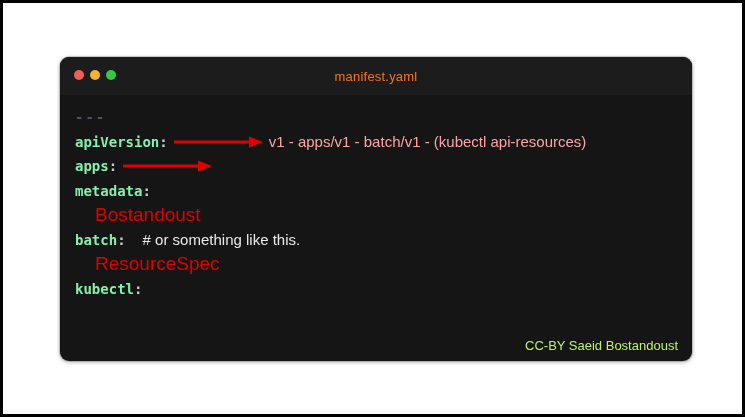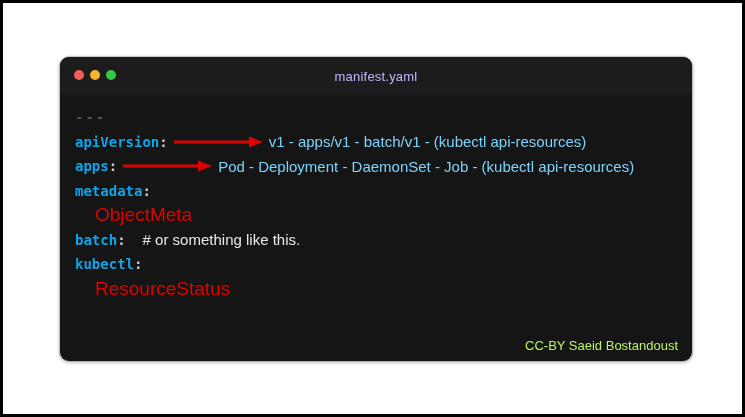--- a/index.html
+++ b/index.html
@@ -38,41 +38,41 @@
     top: 13px;
     display: flex;
     gap: 6px;
   }
   .dot {
     width: 10px;
     height: 10px;
     border-radius: 50%;
   }
   .window-title {
-    color: #c4b5fd;
+    color: #f97316;
     font-size: 13px;
     letter-spacing: 0.2px;
   }
   .content {
     position: absolute;
     left: 15px;
     right: 10px;
     top: 48px;
   }
   .row {
     height: 24.5px;
     display: flex;
     align-items: center;
     white-space: nowrap;
   }
   .yaml-key {
     font-family: "DejaVu Sans Mono", monospace;
     font-weight: bold;
     font-size: 14px;
-    color: #0ea5e9;
+    color: #86efac;
   }
   .yaml-colon {
     font-family: "DejaVu Sans Mono", monospace;
     font-weight: bold;
     font-size: 14px;
     color: #c9c9c9;
   }
   .dashes {
     font-family: "DejaVu Sans Mono", monospace;
     font-weight: bold;
@@ -80,21 +80,21 @@
     color: #4a5468;
     letter-spacing: 2px;
   }
   .arrow {
     margin: 0 6px 0 5px;
     display: block;
     flex: 0 0 auto;
   }
   .red-value {
     font-size: 15px;
-    color: #7dd3fc;
+    color: #fca5a5;
   }
   .class-name {
     font-size: 19px;
     color: #dd0101;
     padding-left: 20px;
   }
   .comment {
     font-size: 15px;
     color: #e9e9e9;
     margin-left: 17px;
@@ -138,46 +138,45 @@
         <span class="red-value">v1 - apps/v1 - batch/v1 - (kubectl api-resources)</span>
       </div>
 
       <div class="row">
         <span class="yaml-key">apps</span>
           <span class="yaml-colon">:</span>
         <svg class="arrow" width="90" height="14" viewBox="0 0 90 14">
           <line x1="1" y1="7" x2="77" y2="7" stroke="#dd0101" stroke-width="3"></line>
           <polygon points="76,1.5 90,7 76,12.5" fill="#dd0101"></polygon>
         </svg>
-        <span class="red-value">Pod - Deployment - DaemonSet - Job - (kubectl api-resources)</span>
       </div>
 
       <div class="row">
         <span class="yaml-key">metadata</span>
           <span class="yaml-colon">:</span>
       </div>
 
       <div class="row">
-        <span class="class-name">ObjectMeta</span>
+        <span class="class-name">Bostandoust</span>
       </div>
 
       <div class="row">
         <span class="yaml-key">batch</span>
           <span class="yaml-colon">:</span>
         <span class="comment"># or something like this.</span>
       </div>
 
+      <div class="row">
+        <span class="class-name">ResourceSpec</span>
+      </div>
 
       <div class="row">
         <span class="yaml-key">kubectl</span>
           <span class="yaml-colon">:</span>
       </div>
 
-      <div class="row">
-        <span class="class-name">ResourceStatus</span>
-      </div>
 
     </div>
 
     <div class="attribution">CC-BY Saeid Bostandoust</div>
 
   </div>
 </div>
 
 </body></html>

